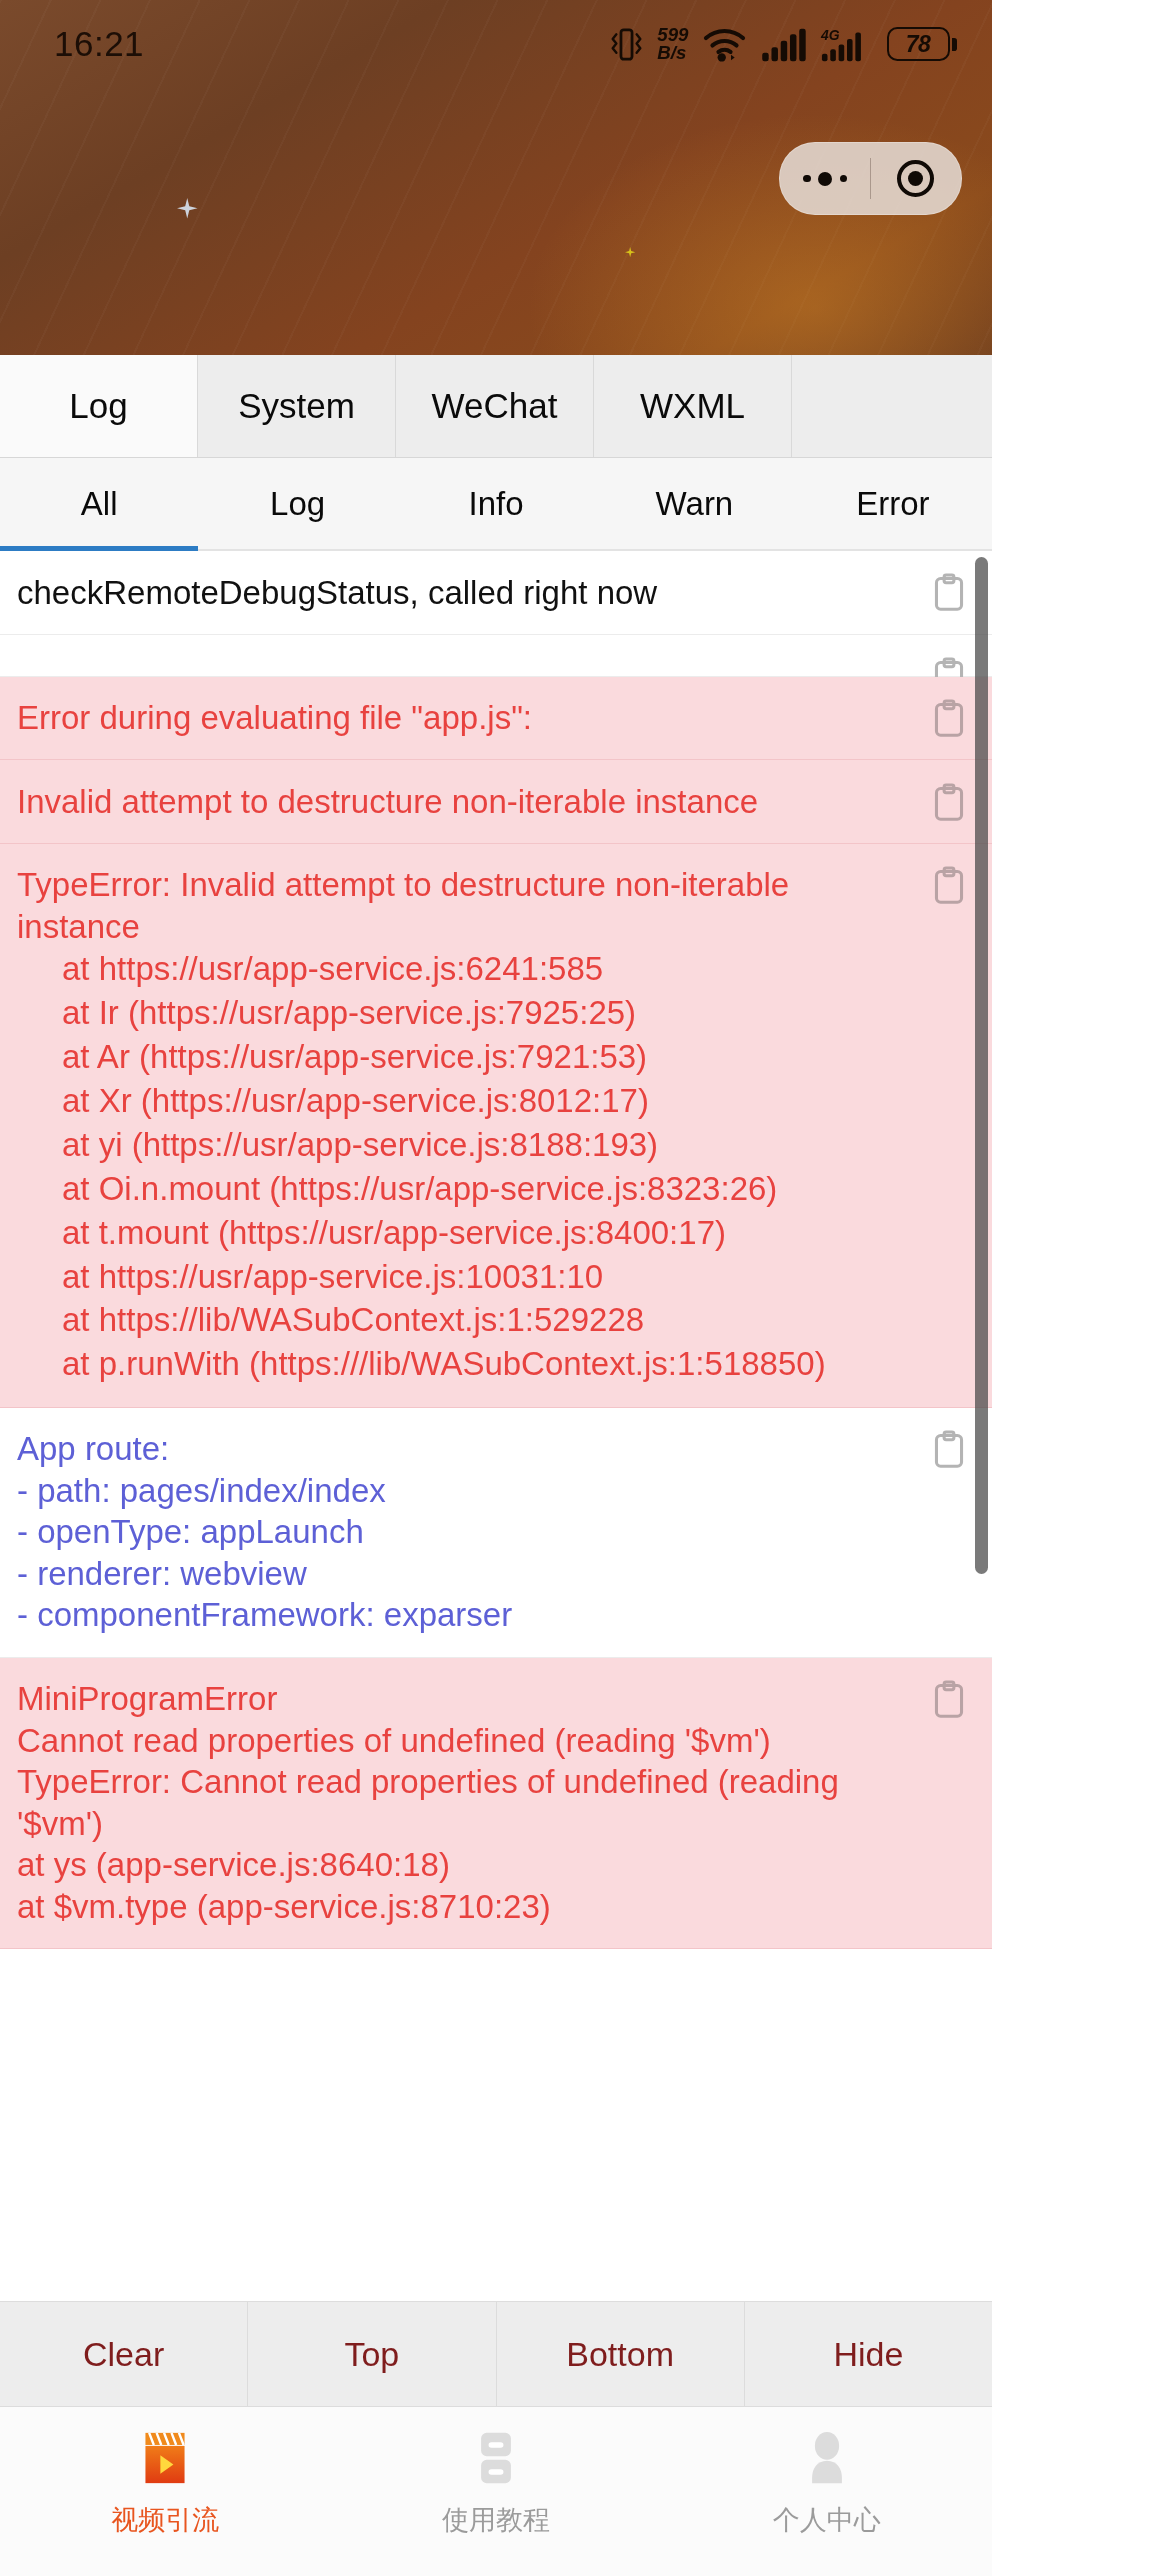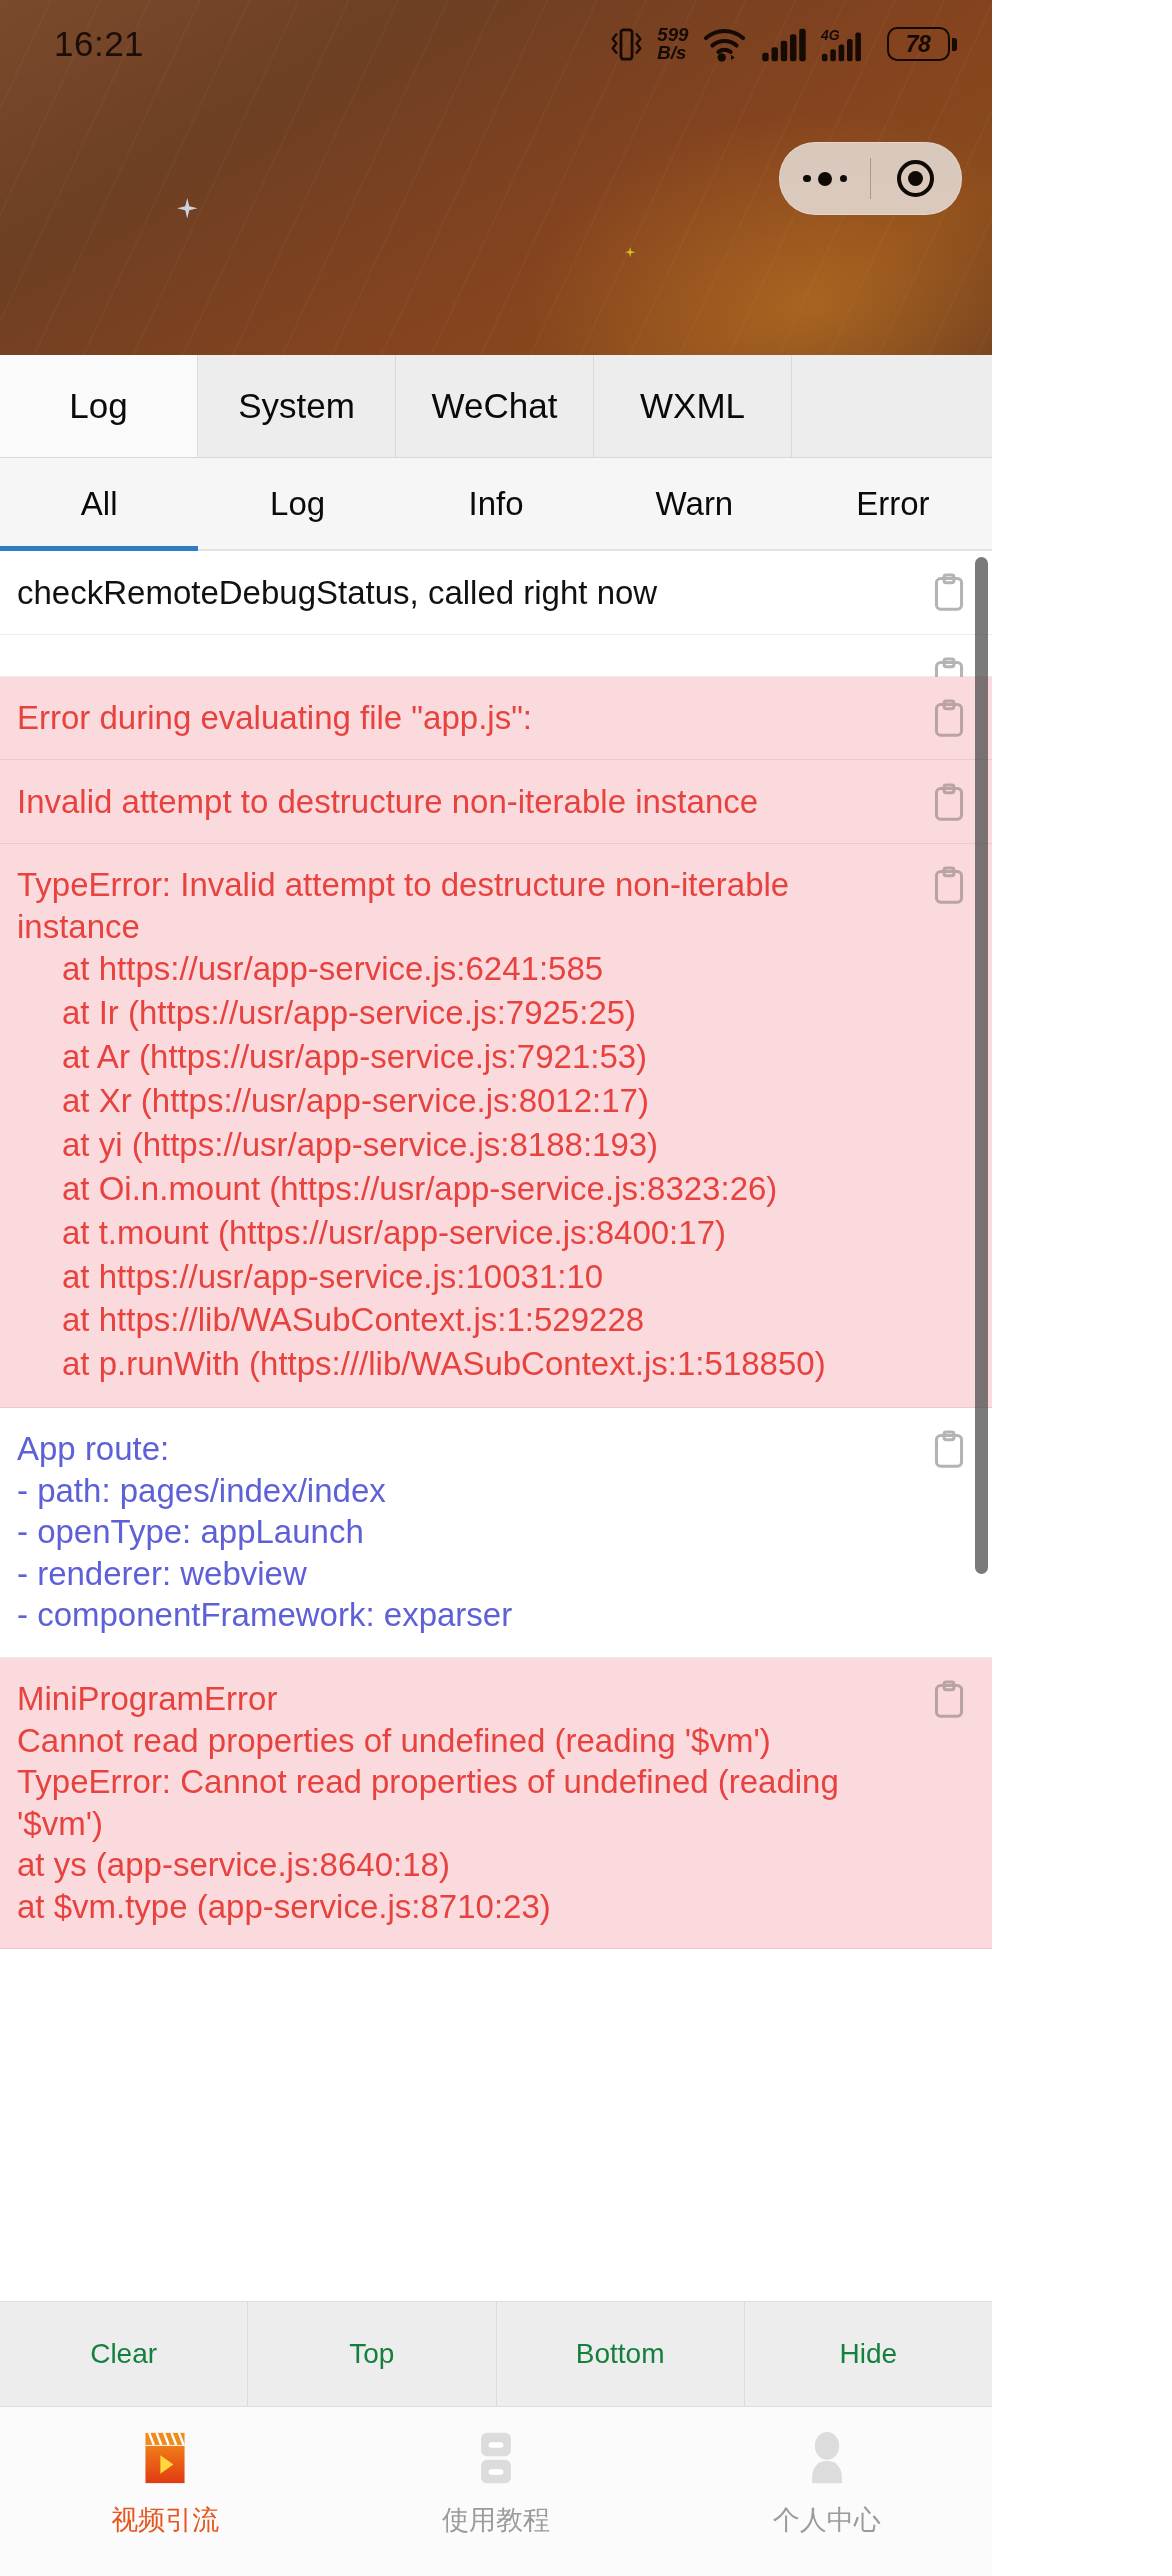--- a/index.html
+++ b/index.html
@@ -231,22 +231,22 @@
   .action-bar {
     flex: none;
     display: flex;
     height: 105px;
     background: #ededed;
     border-top: 1.9px solid #dddddd;
   }
   .action-btn {
     flex: 1;
     display: flex; align-items: center; justify-content: center;
-    font-size: 28px;
-    color: #15803d;
+    font-size: 34px;
+    color: #7f1d1d;
     border-right: 1.9px solid #dcdcdc;
   }
   .action-btn:last-child { border-right: none; }
 
   
   .tabbar {
     flex: none;
     height: 170px;
     display: flex;
     background: #fbfbfb;

